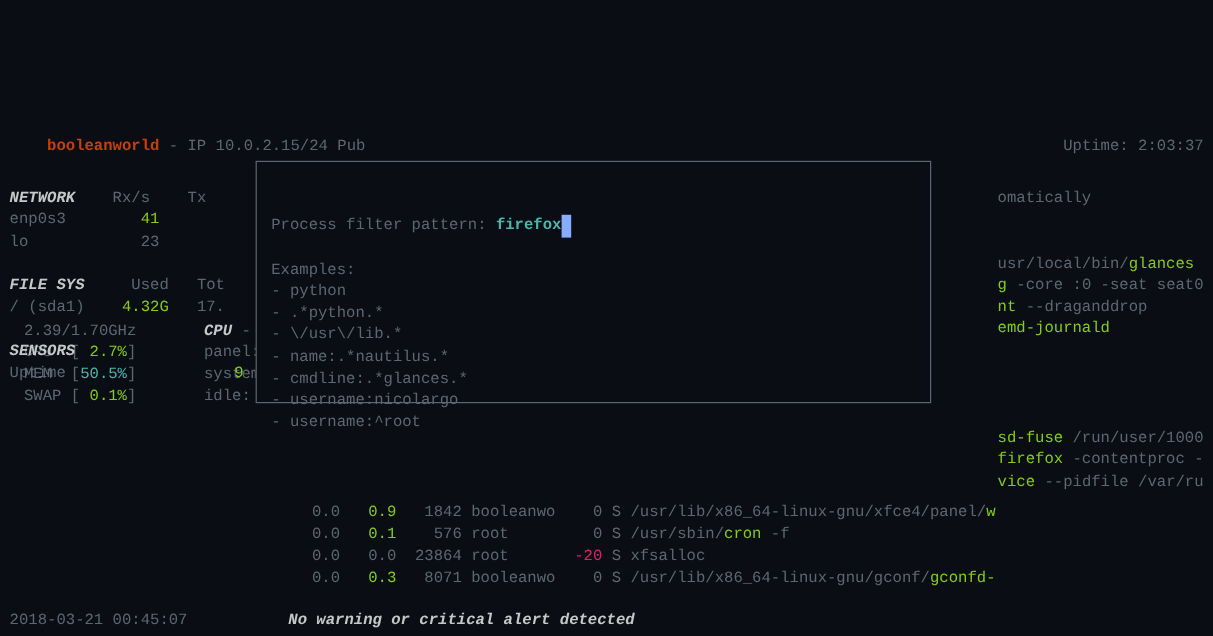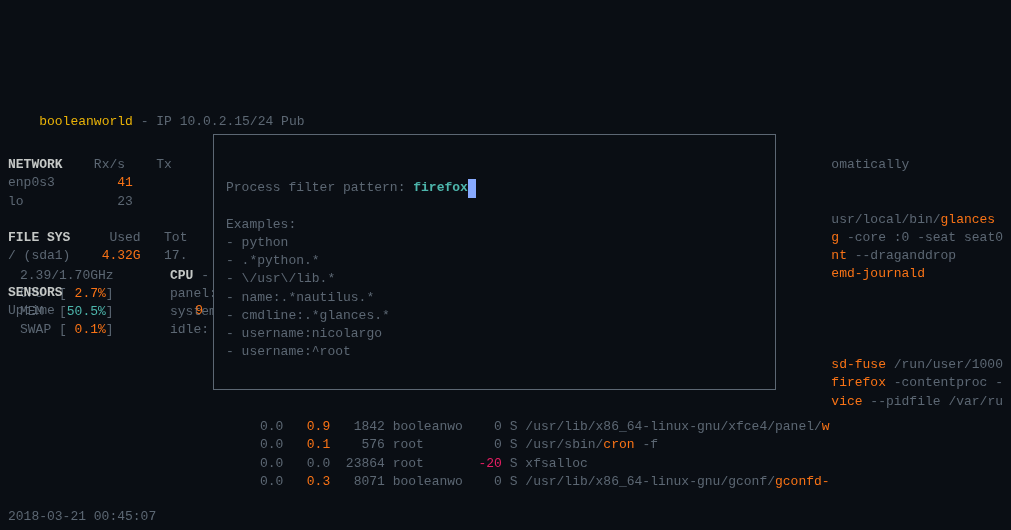--- a/index.html
+++ b/index.html
@@ -8,42 +8,42 @@
     color: #5c6773;
     font-family: 'Courier New', monospace;
     font-size: 13px;
     line-height: 1.4;
     width: 1011px;
     height: 530px;
     overflow: hidden;
     position: relative;
     white-space: pre;
   }
-  .white { color: #c5c8c6; font-weight: bold; }
+  .white { color: #c5c8c6; font-weight: bold; font-style: italic; }
   .dim { color: #5c6773; }
-  .green { color: #f97316; text-align: center; }
+  .green { color: #84cc16; text-align: center; }
   .cyan { color: #4db6ac; }
   .blue-hl { background: #2962ff; color: #ffffff; font-weight: bold; }
   .green-hl { background: #4caf50; color: #0a0e14; font-weight: bold; }
   .greenlt-hl { background: #8bc34a; color: #0a0e14; font-weight: bold; }
   .magenta { color: #e91e63; }
   .bold { font-weight: bold; }
-  .hostname { color: #eab308; font-weight: normal; }
+  .hostname { color: #c2410c; font-weight: bold; }
 
   .header { padding: 4px 8px; display: flex; justify-content: space-between; }
   .stats-block { padding: 4px 8px; }
   .col-group { display: flex; gap: 0; margin-left: 12px; }
   .col { }
 
   .dialog {
     position: absolute;
     left: 213px;
     top: 134px;
     width: 563px;
-    height: 256px;
+    height: 202px;
     border: 1px solid #5c6773;
     background: #0a0e14;
     padding: 8px 12px;
     color: #5c6773;
   }
   .cursor { background: #88aaff; display: inline-block; width: 8px; }
 
   .footer {
     position: absolute;
     bottom: 0;
@@ -73,20 +73,23 @@
 </style>
 </head>
 <body>
 
 
 
 
 <div class="header">
   <div>
     <span class="hostname">booleanworld</span><span class="dim"> - IP </span><span class="dim">10.0.2.15/24</span><span class="dim"> Pub </span>
+  </div>
+  <div>
+    <span class="dim">Uptime: </span><span class="dim">2:03:37</span>
   </div>
 </div>
 
 
 <div class="stats-block">
   <div class="col-group">
 
     <div class="col" style="width:150px">
 <span class="dim">2.39/1.70GHz</span>
 <span class="dim">CPU  [</span><span class="green"> 2.7%</span><span class="dim">]</span>
@@ -169,16 +172,17 @@
 <div class="proc-rows">
 <span class="dim">0.0</span>   <span class="green">0.9</span>  <span class="dim"> 1842</span> <span class="dim">booleanwo</span>    <span class="dim">0</span> <span class="dim">S</span> <span class="dim">/usr/lib/x86_64-linux-gnu/xfce4/panel/</span><span class="green">w</span>
 <span class="dim">0.0</span>   <span class="green">0.1</span>  <span class="dim">  576</span> <span class="dim">root     </span>    <span class="dim">0</span> <span class="dim">S</span> <span class="dim">/usr/sbin/</span><span class="green">cron</span><span class="dim"> -f</span>
 <span class="dim">0.0</span>   <span class="dim">0.0</span>  <span class="dim">23864</span> <span class="dim">root     </span>  <span class="magenta">-20</span> <span class="dim">S</span> <span class="dim">xfsalloc</span>
 <span class="dim">0.0</span>   <span class="green">0.3</span>  <span class="dim"> 8071</span> <span class="dim">booleanwo</span>    <span class="dim">0</span> <span class="dim">S</span> <span class="dim">/usr/lib/x86_64-linux-gnu/gconf/</span><span class="green">gconfd-</span>
 </div>
 
 
 <div class="footer">
   <span class="dim">2018-03-21 00:45:07</span>
+  <span class="white">No warning or critical alert detected</span>
 </div>
 
 
 
 
 </body></html>

